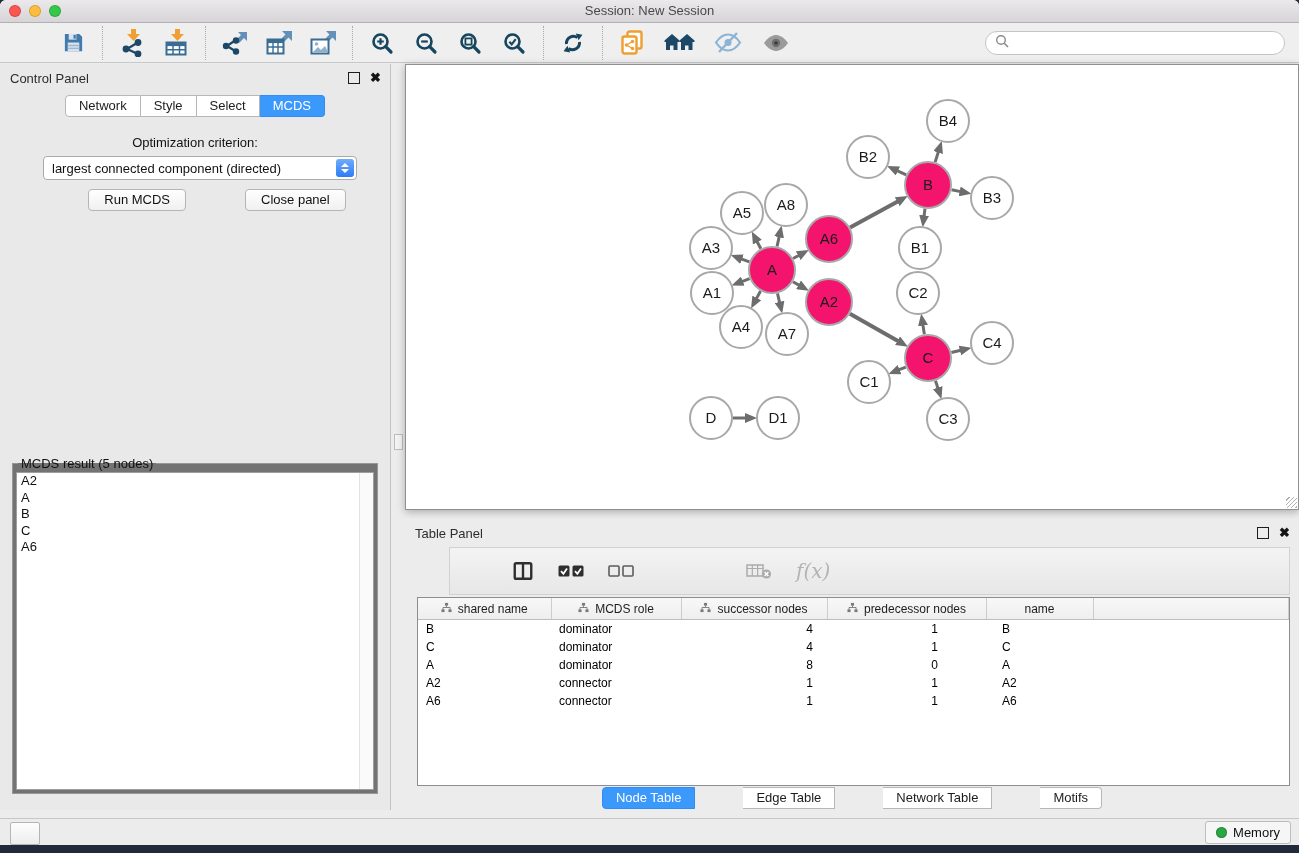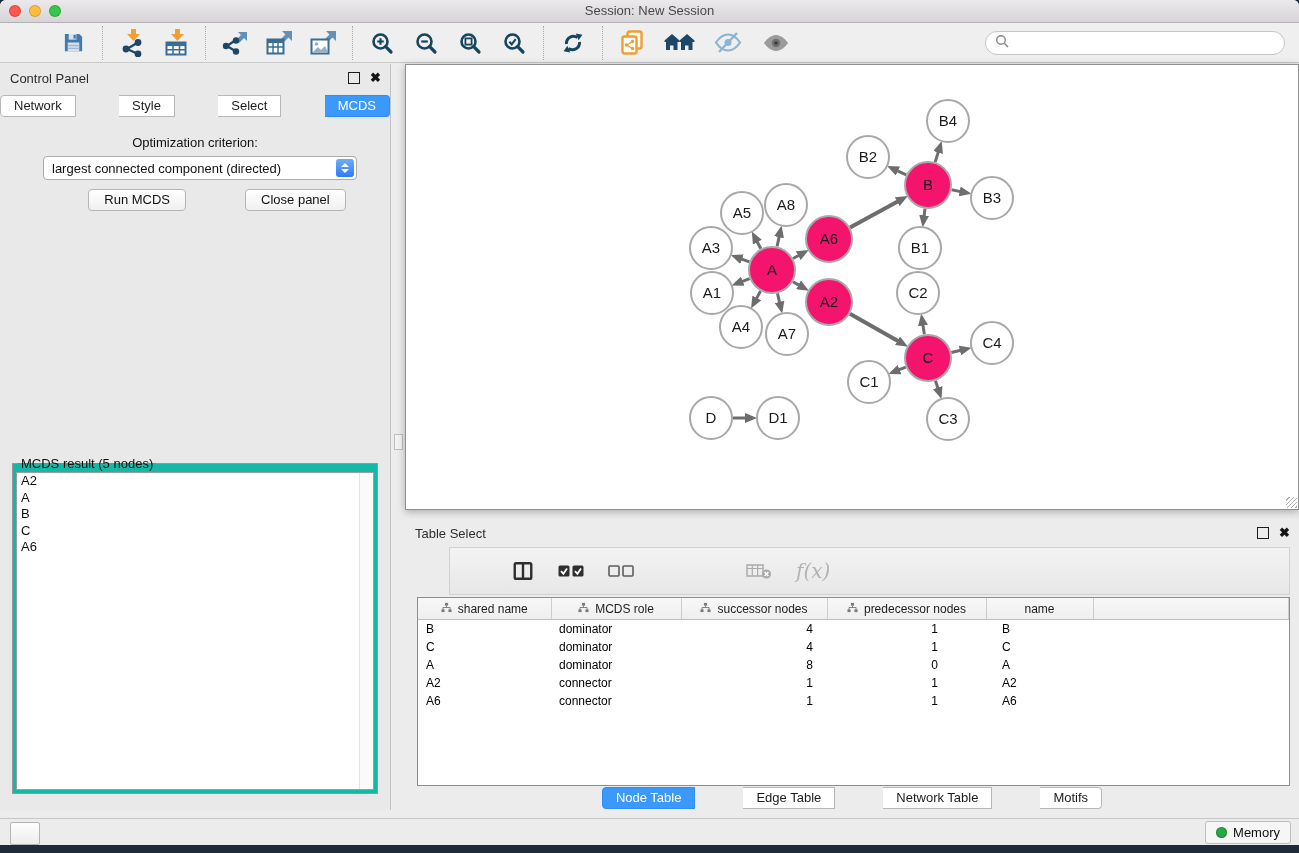--- a/index.html
+++ b/index.html
@@ -31,35 +31,35 @@
   .panel-header-text{position:absolute;left:10px;top:7px;font-size:13px;color:#2d2d2d;}
   .panel-icons{position:absolute;right:9px;top:8px;display:flex;gap:10px;align-items:center;}
   .float-icon{width:10px;height:10px;border:1.6px solid #1d1d1d;display:inline-block;background:transparent;}
   .close-icon{font-size:13px;font-weight:bold;color:#141414;line-height:12px;}
   .seg{display:flex;}
   .seg-tab{background:#fff;border:1px solid #b7b7b7;border-left-width:0;padding:0 13px;height:20px;
     line-height:20px;font-size:13px;color:#1c1c1c;cursor:pointer;}
   .seg-tab:first-child{border-left-width:1px;border-radius:4px 0 0 4px;}
   .seg-tab:last-child{border-radius:0 4px 4px 0;}
   .seg-tab.active{background:#3b99fc;border-color:#2e8df9;color:#fff;}
-  .cp-tabs{position:absolute;top:31px;left:0;width:100%;justify-content:space-between;}
+  .cp-tabs{position:absolute;top:31px;left:0;width:100%;justify-content:center;}
   .opt-label{position:absolute;top:71px;width:100%;text-align:center;font-size:13px;color:#111;}
   .dropdown{position:absolute;top:92px;left:43px;width:312px;height:22px;background:#fff;
     border:1px solid #ababab;border-radius:4px;display:flex;align-items:center;cursor:pointer;}
   .dd-value{flex:1;font-size:13px;color:#111;padding-left:8px;white-space:nowrap;overflow:hidden;}
   .dd-stepper{width:18px;height:18px;margin:2px;border-radius:3px;
     background:linear-gradient(#6fadfa,#2d7bf6);display:flex;flex-direction:column;
     align-items:center;justify-content:center;gap:2px;}
   .dd-up{width:0;height:0;border-left:4px solid transparent;border-right:4px solid transparent;border-bottom:4px solid #fff;}
   .dd-down{width:0;height:0;border-left:4px solid transparent;border-right:4px solid transparent;border-top:4px solid #fff;}
   .btn-row{position:absolute;top:125px;width:100%;display:flex;justify-content:center;gap:15px;}
   .push-btn{height:20px;line-height:20px;padding:0 15px;font-size:13px;color:#111;background:linear-gradient(#fff,#f0f0f0);
     border:1px solid #b5b5b5;border-radius:4px;cursor:pointer;margin-left:44px;}
   fieldset.result{position:absolute;left:12px;top:392px;width:364px;height:336px;margin:0;padding:0;
-    border:1px solid #979797;background:#14b8a6;}
+    border:1px solid #979797;background:#737373;}
   fieldset.result legend{font-size:13px;color:#111;margin-left:5px;padding:0 3px;}
   .listbox{position:absolute;left:3px;right:3px;top:1px;bottom:3px;background:#fff;border:1px solid #9e9e9e;}
   .list-item{font-size:13px;color:#101010;line-height:16.5px;padding-left:4px;cursor:default;}
   .scroll-track{position:absolute;right:0;top:0;bottom:0;width:13px;background:#fafafa;border-left:1px solid #e3e3e3;}
   .split-handle{position:absolute;left:394px;top:434px;width:9px;height:16px;background:#f3f3f3;
     border:1px solid #bdbdbd;box-sizing:border-box;}
 
   
   .net-window{position:absolute;left:405px;top:64px;width:894px;height:446px;background:#fff;
     border:1px solid #8f8f8f;box-sizing:border-box;box-shadow:0 2px 8px rgba(0,0,0,.28);}
@@ -415,21 +415,21 @@
             <g>
               <circle cx="372" cy="330" r="21" fill="#ffffff" stroke="#a8a8a8" stroke-width="2"></circle>
               <text x="372" y="335" text-anchor="middle" font-size="15" fill="#1b1b1b">D1</text>
             </g>
           </svg>
     </div>
     <div class="resize-grip"></div>
   </div>
 
   <div class="table-panel">
-    <div class="panel-header-text">Table Select</div>
+    <div class="panel-header-text">Table Panel</div>
     <div class="panel-icons">
       <span class="float-icon"></span>
       <span class="close-icon">✖</span>
     </div>
     <div class="tp-toolbar">
       <span class="tp-btn">
             <svg width="22" height="22" viewBox="0 0 24 24"></svg>
             <span></span>
             <circle cx="12" cy="12" r="7.6" fill="none" stroke="#2e2e2e" stroke-width="4.6" stroke-dasharray="3.4 2.6"><circle cx="12" cy="12" r="5.2" fill="#2e2e2e"><circle cx="12" cy="12" r="2.2" fill="#ededed"></circle></circle></circle>
           </span>

